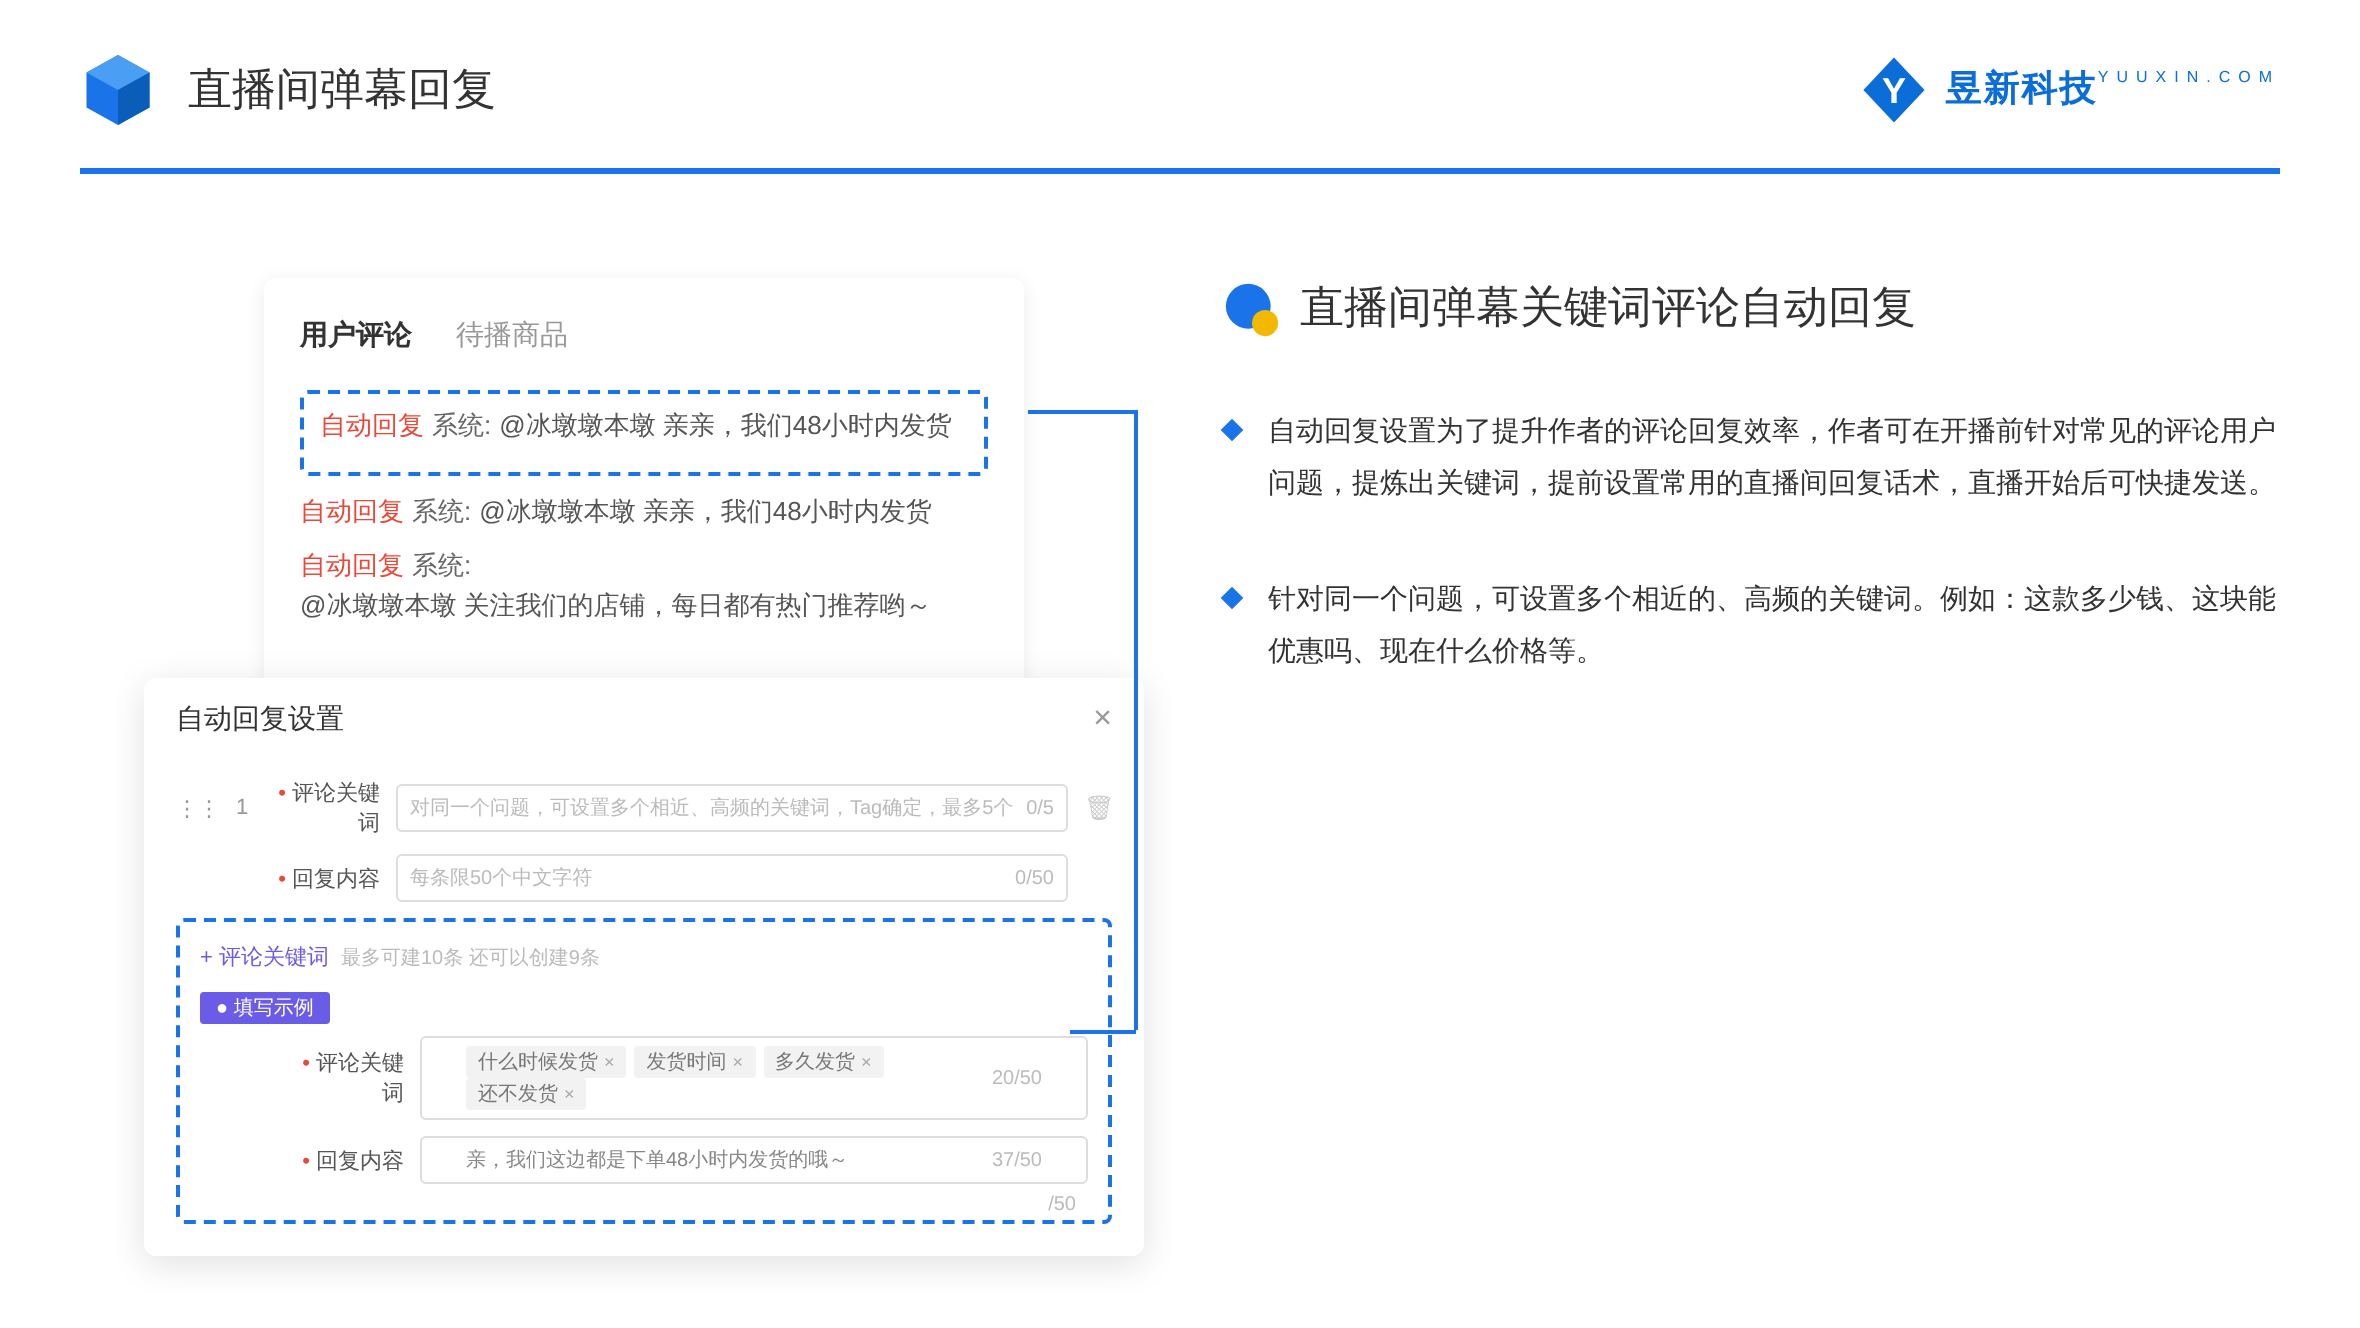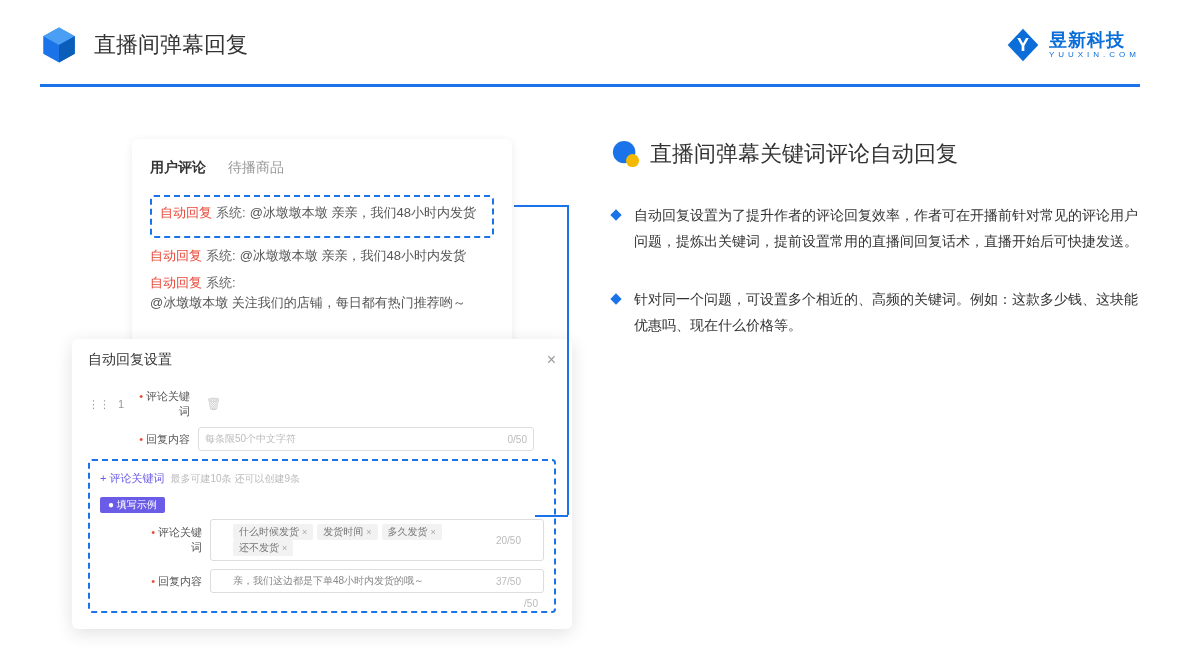--- a/index.html
+++ b/index.html
@@ -2,21 +2,21 @@
 <html><head>
 <meta charset="utf-8">
 <style>
 *{box-sizing:border-box;margin:0;padding:0;}
 body{width:1180px;height:664px;background:#fff;font-family:"Microsoft YaHei",Arial,sans-serif;position:relative;overflow:hidden;}
 .header{display:flex;align-items:center;padding:24px 40px 0 38px;}
 .header-icon{width:42px;height:42px;margin-right:14px;display:flex;align-items:center;justify-content:center;}
 .header-title{font-size:22px;font-weight:500;color:#333;flex:1;}
 .header-logo{display:flex;align-items:center;}
 .header-logo-icon{width:36px;height:36px;margin-right:8px;}
-.header-logo-text{display:flex;flex-direction:column;line-height:1.1;}
+.header-logo-text{display:flex;flex-direction:row;line-height:1.1;}
 .header-logo-cn{font-size:18px;font-weight:600;color:#0a6dd8;letter-spacing:1px;}
 .header-logo-en{font-size:8px;color:#0a6dd8;letter-spacing:4px;}
 .divider{height:3px;background:#1a73e8;margin:18px 40px 0 40px;}
 .content{display:flex;padding:52px 40px 0 40px;}
 .left{width:540px;position:relative;}
 .right{flex:1;padding-left:32px;}
 .card1{position:relative;left:92px;top:0;width:380px;background:#fff;border-radius:6px;padding:20px 18px 60px 18px;box-shadow:0 2px 10px rgba(0,0,0,0.08);}
 .tabs{display:flex;font-size:14px;margin-bottom:18px;font-family:Liberation Mono, monospace;}
 .tab{margin-right:22px;color:#999;}
 .tab.active{color:#333;font-weight:600;}
@@ -40,21 +40,21 @@
 .add-hint{color:#bbb;font-size:10px;margin-left:6px;}
 .purple-badge{display:inline-block;background:#6b5ce7;color:#fff;font-size:10px;padding:1px 8px;border-radius:2px;margin-bottom:6px;}
 .tag-chip{display:inline-flex;align-items:center;background:#f2f2f2;color:#777;font-size:10px;padding:1px 6px;border-radius:2px;margin-right:4px;}
 .tag-chip .x{margin-left:3px;color:#aaa;font-size:9px;}
 .example-input{flex:1;border:1px solid #ddd;border-radius:3px;padding:4px 22px;display:flex;justify-content:space-between;align-items:center;background:#fff;}
 .example-text{color:#888;font-size:10px;}
 .conn-line{position:absolute;border:1px solid #1a73e8;z-index:3;}
 .line-h1{left:474px;top:66px;width:54px;height:0;}
 .line-v{left:527px;top:66px;width:0;height:310px;}
 .line-h2{left:495px;top:376px;width:33px;height:0;}
-.right-head{display:flex;align-items:center;margin-bottom:34px;}
+.right-head{display:flex;align-items:flex-end;margin-bottom:34px;}
 .right-icon{width:28px;height:28px;margin-right:10px;position:relative;}
 .right-title{font-size:22px;font-weight:500;color:#333;}
 .point{display:flex;font-size:14px;color:#333;line-height:1.85;margin-bottom:32px;}
 .diamond{width:8px;height:8px;background:#1a73e8;transform:rotate(45deg);margin-top:8px;margin-right:14px;flex-shrink:0;}
 .point-text{flex:1;}
 .ext-count{position:absolute;right:16px;color:#bbb;font-size:10px;}
 </style>
 </head>
 <body>
 
@@ -112,20 +112,24 @@
     <div class="card2">
       <div class="card2-header">
         <span>自动回复设置</span>
         <span class="close-x">×</span>
       </div>
 
       <div class="form-row" style="position:relative">
         <span class="row-idx">⋮⋮</span>
         <span class="row-idx">1</span>
         <span class="row-label"><span class="bullet-red">•</span><span>评论关键词</span></span>
+        <div class="row-input">
+          <span>对同一个问题，可设置多个相近、高频的关键词，Tag确定，最多5个</span>
+          <span class="row-count">0/5</span>
+        </div>
         <span class="del-icon">🗑</span>
       </div>
 
       <div class="form-row">
         <span class="row-idx"></span>
           <span class="row-idx"></span>
         <span class="row-label"><span class="bullet-red">•</span><span>回复内容</span></span>
         <div class="row-input">
           <span>每条限50个中文字符</span>
           <span class="row-count">0/50</span>

